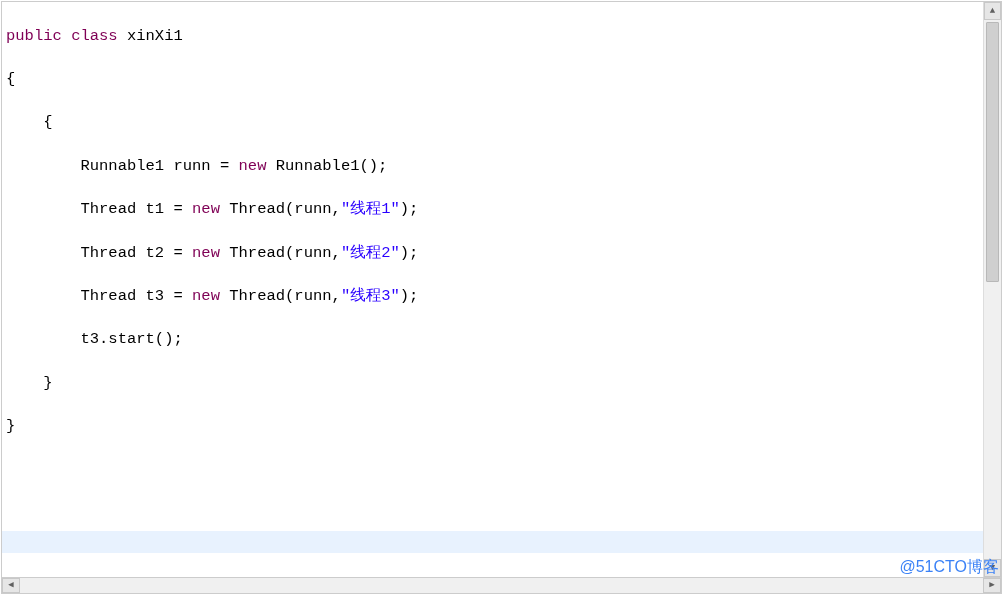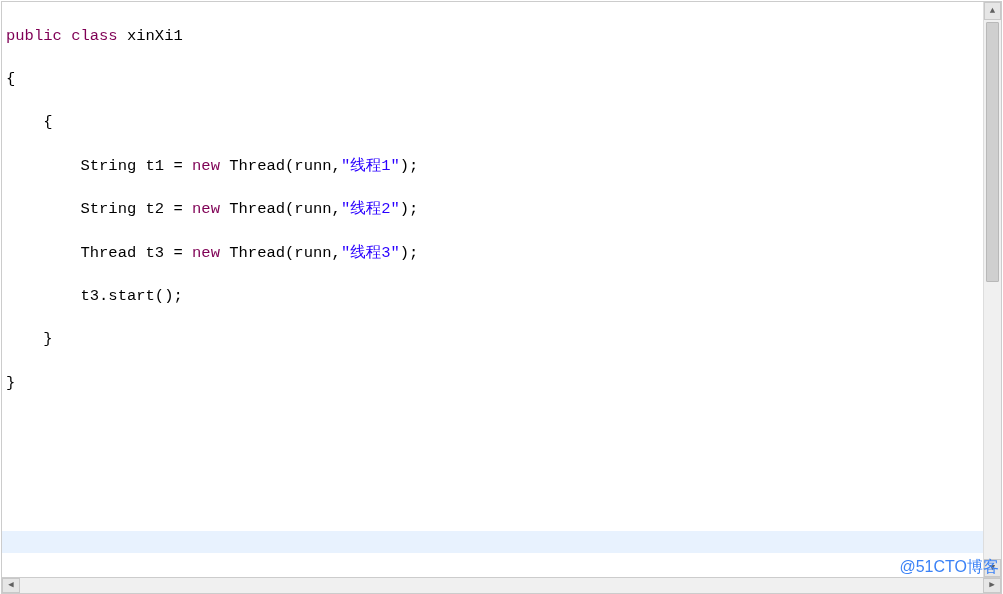--- a/index.html
+++ b/index.html
@@ -90,22 +90,23 @@
 <body>
 
 <div class="editor-wrap">
 
   <div class="highlight-line" style="top:529px;"></div>
 
   <div class="code-area">
 <span class="line"><span class="kw">public</span><span class="txt"> </span><span class="kw">class</span><span class="txt"> </span><span class="txt">xinXi1</span></span>
 <span class="line"><span class="txt">{</span></span>
 <span class="line"><span class="txt">    </span><span class="txt">{</span></span>
-<span class="line"><span class="txt">        </span><span class="txt">String t1 = </span><span class="kw">new</span><span class="txt"> Thread(runn,</span><span class="str">"线程1"</span><span class="txt">);</span></span>
-<span class="line"><span class="txt">        </span><span class="txt">String t2 = </span><span class="kw">new</span><span class="txt"> Thread(runn,</span><span class="str">"线程2"</span><span class="txt">);</span></span>
+<span class="line"><span class="txt">        </span><span class="txt">Runnable1 runn = </span><span class="kw">new</span><span class="txt"> Runnable1();</span></span>
+<span class="line"><span class="txt">        </span><span class="txt">Thread t1 = </span><span class="kw">new</span><span class="txt"> Thread(runn,</span><span class="str">"线程1"</span><span class="txt">);</span></span>
+<span class="line"><span class="txt">        </span><span class="txt">Thread t2 = </span><span class="kw">new</span><span class="txt"> Thread(runn,</span><span class="str">"线程2"</span><span class="txt">);</span></span>
 <span class="line"><span class="txt">        </span><span class="txt">Thread t3 = </span><span class="kw">new</span><span class="txt"> Thread(runn,</span><span class="str">"线程3"</span><span class="txt">);</span></span>
 <span class="line"><span class="txt">        </span><span class="txt">t3.start();</span></span>
 <span class="line"><span class="txt">    </span><span class="txt">}</span></span>
 <span class="line"><span class="txt">}</span></span>
 
 
 
 
 
 

